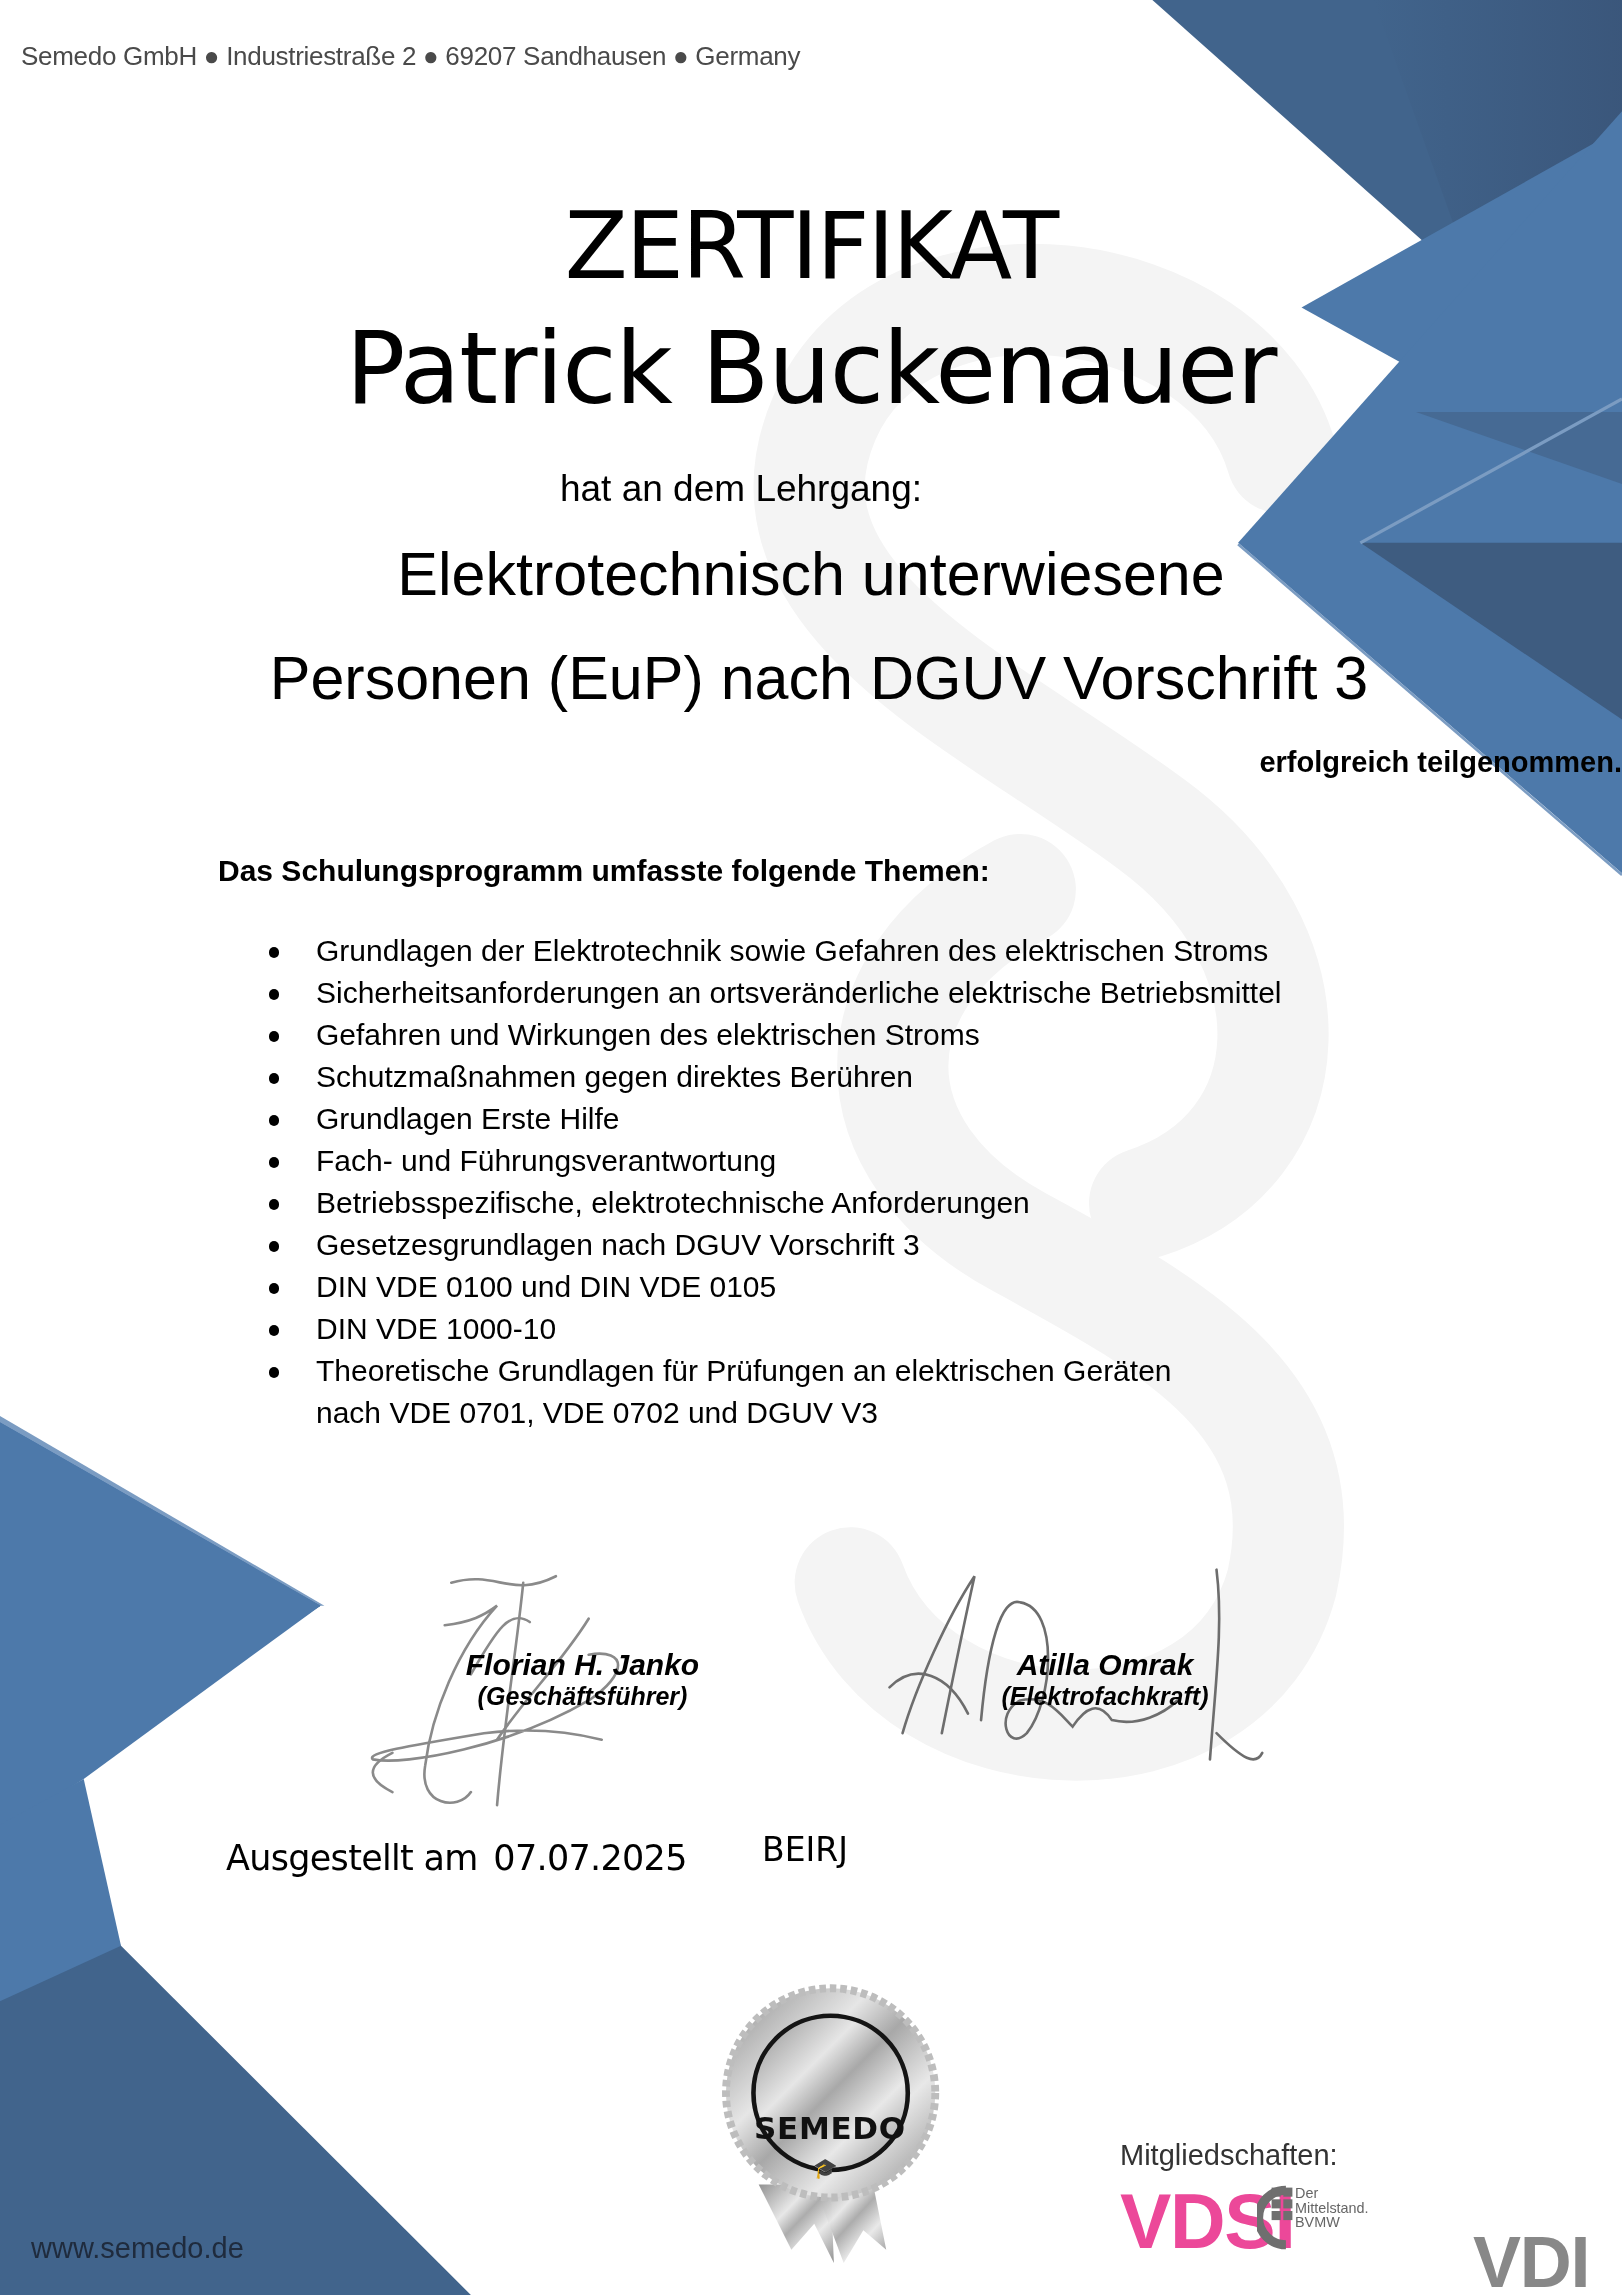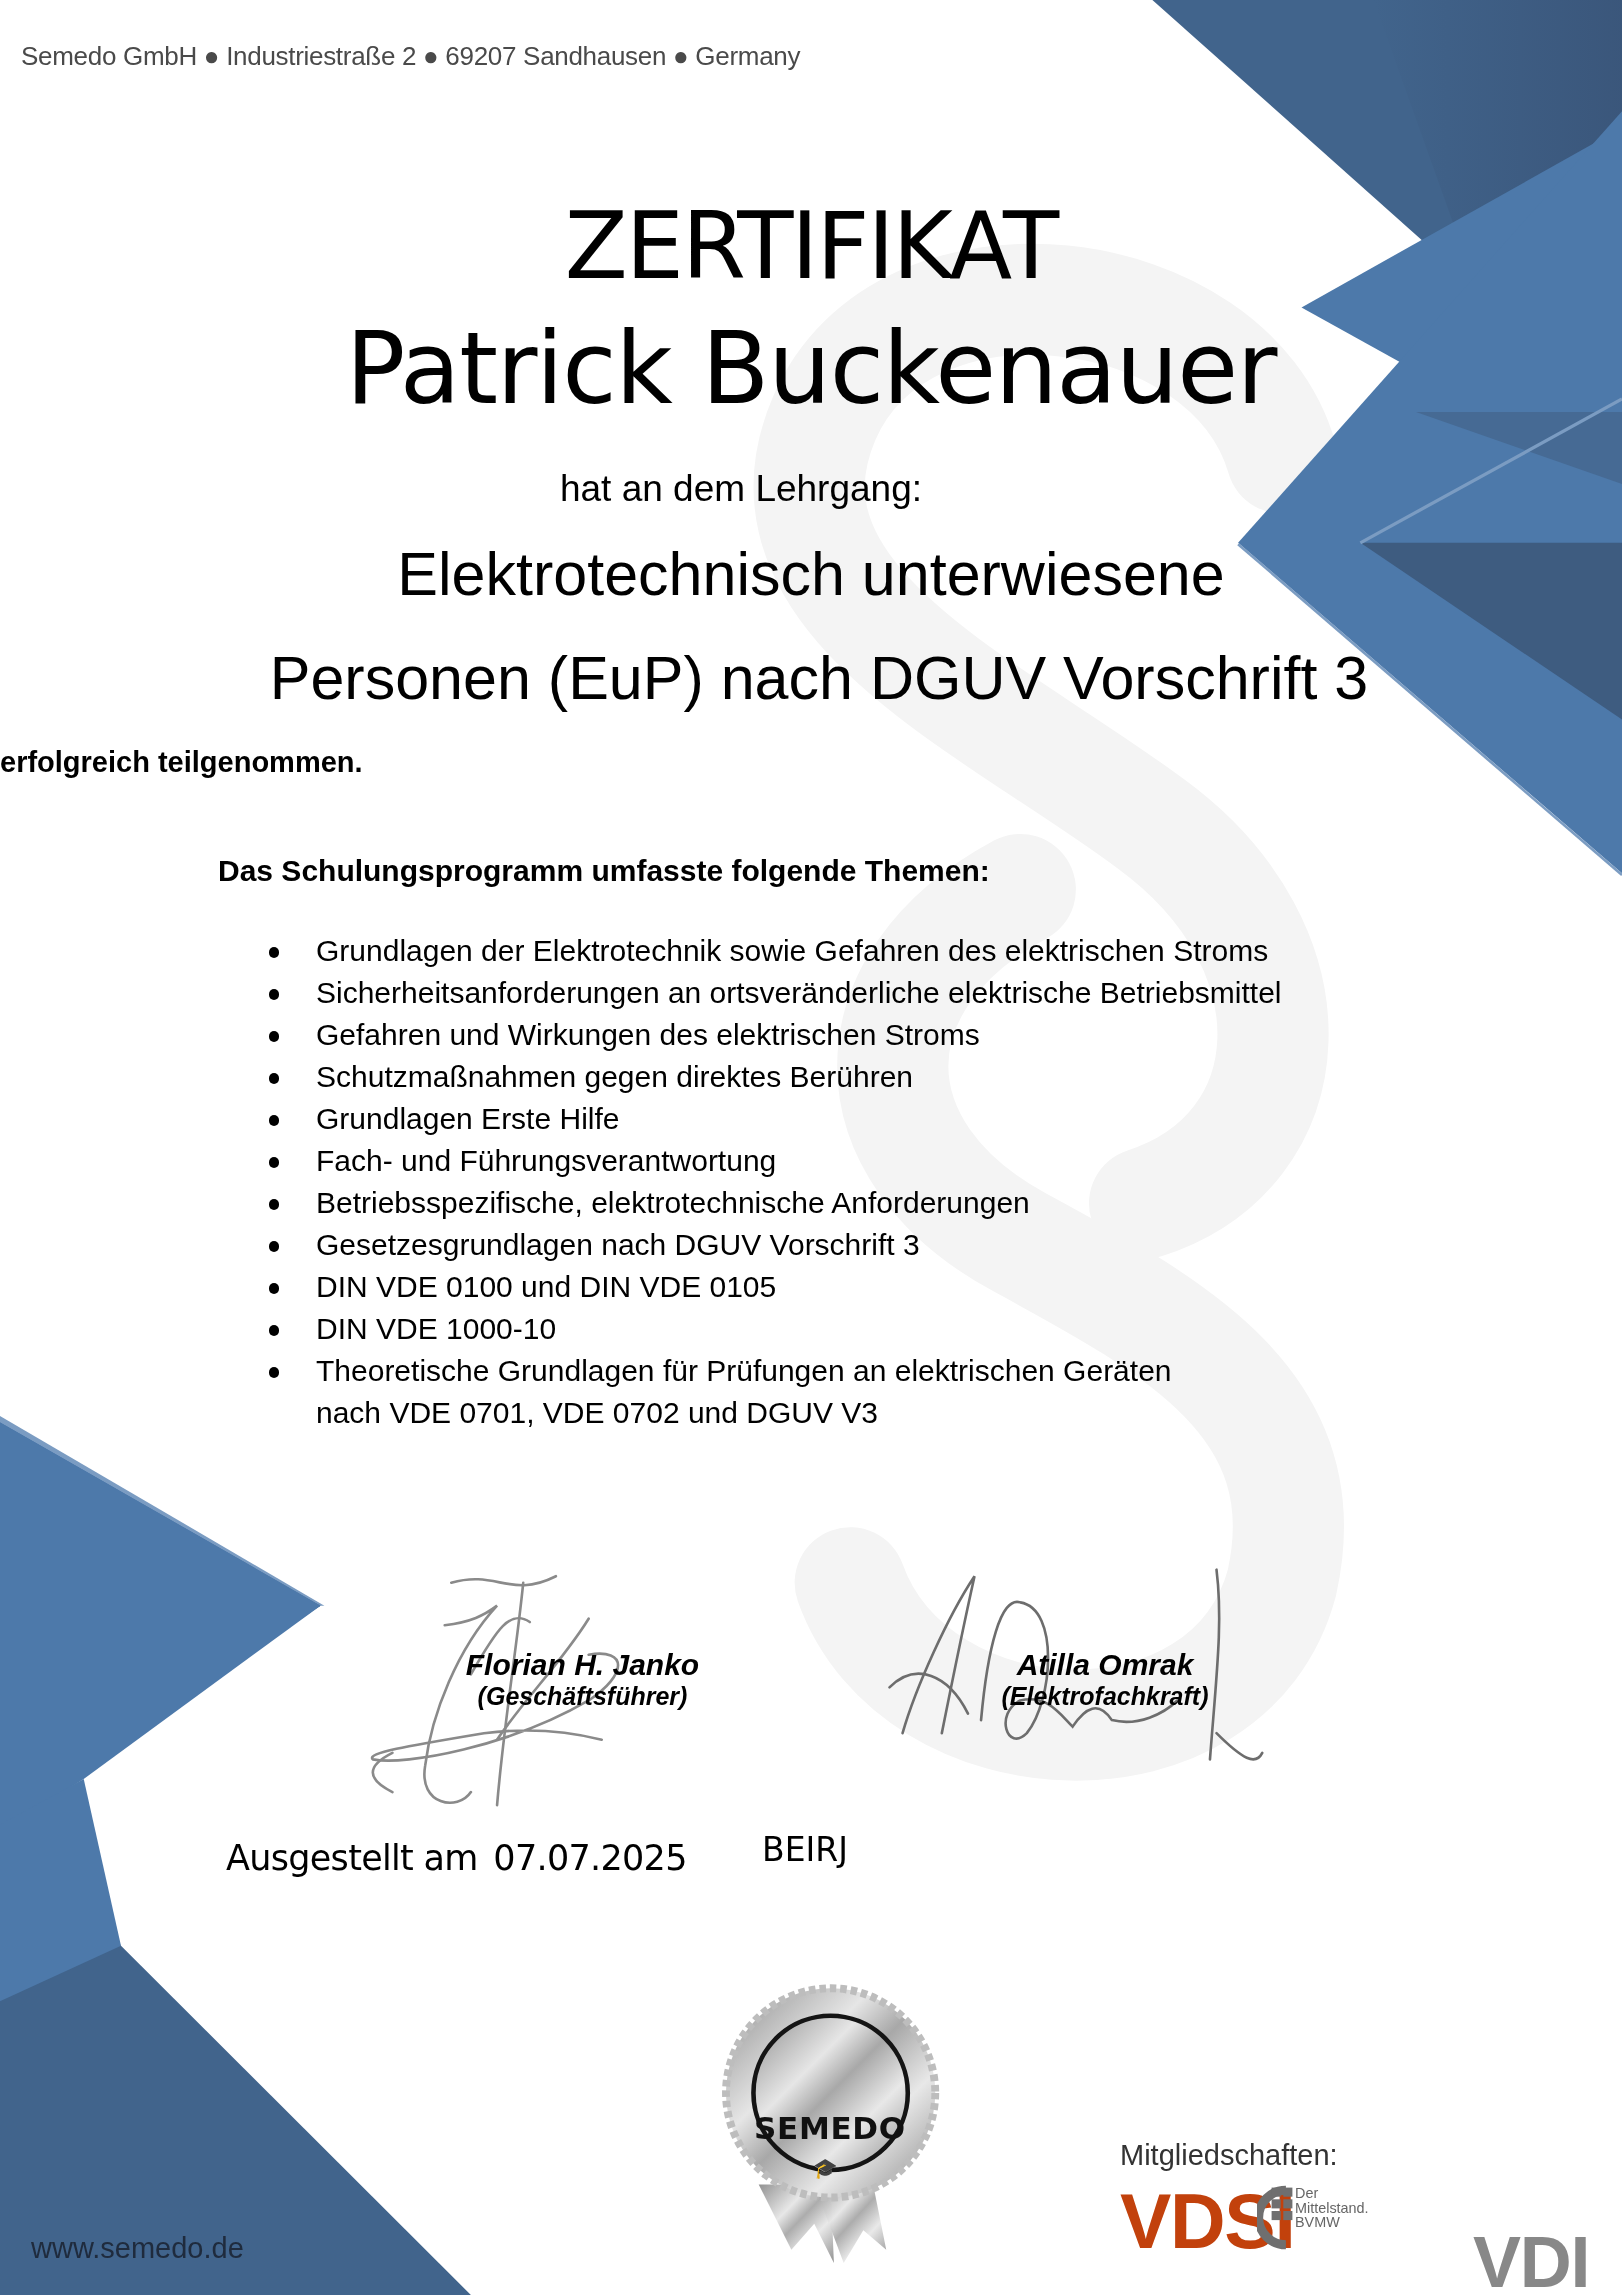--- a/index.html
+++ b/index.html
@@ -7,39 +7,39 @@
   .bg-svg { position: absolute; left: 0; top: 0; width: 1622px; height: 2295px; z-index: 0; }
   .layer { position: absolute; z-index: 2; }
   .address { left: 21px; top: 41px; font-size: 26px; color: #4a4a4a; white-space: nowrap; letter-spacing: -0.3px; }
   .title { left: 0; width: 1622px; top: 196px; text-align: center; font-family: "DejaVu Sans", sans-serif; font-size: 98px; line-height: 1; color: #000; }
   .title.cert { left: 0; width: 1622px; top: 201px; font-size: 92px; letter-spacing: -2px; }
   .title.name { left: 0; width: 1622px; top: 319px; font-size: 99px; letter-spacing: -1.3px; }
   .intro { left: 0; width: 1482px; top: 468px; text-align: center; font-size: 37px; }
   .course { left: 0; width: 1622px; text-align: center; font-size: 61px; line-height: 1; }
   .course.l1 { top: 544px; }
   .course.l2 { top: 648px; padding-left: 8px; }
-  .success { left: 0; width: 1622px; top: 746px; text-align: left; font-size: 29px; font-weight: bold; }
+  .success { left: 0; width: 1622px; top: 746px; text-align: right; font-size: 29px; font-weight: bold; }
   .program-heading { left: 218px; top: 854px; font-size: 30px; font-weight: bold; }
   .topics { left: 262px; top: 930px; font-size: 30px; list-style: none; margin: 0; padding: 0; }
   .topics li { position: relative; padding-left: 54px; line-height: 42px; white-space: nowrap; }
   .topics li .bullet { position: absolute; left: 6.5px; top: 17px; width: 10.5px; height: 10.5px; border-radius: 50%; background: #000; }
   .signer { text-align: center; font-weight: bold; font-style: italic; }
   .signer .nm { font-size: 30px; line-height: 35px; }
   .signer .rl { font-size: 25px; line-height: 29px; }
   .signer.left { left: 406px; top: 1647px; width: 353px; }
   .signer.right { left: 922px; top: 1647px; width: 366px; }
   .issued { left: 226px; top: 1838px; font-size: 35px; font-family: "DejaVu Sans", sans-serif; letter-spacing: -0.7px; white-space: nowrap; }
   .issued .date { margin-left: 15.7px; }
   .code { left: 762px; top: 1830px; font-size: 33px; font-family: "DejaVu Sans", sans-serif; }
   .website { left: 31px; top: 2232px; font-size: 29px; color: #1f2b3d; }
   .memberships { left: 1120px; top: 2139px; font-size: 29px; color: #333; }
   .seal { left: 720px; top: 2002px; width: 209px; height: 275px; }
   .seal-text { position: absolute; left: 34px; top: 108px; width: 144px; font-weight: 900; font-size: 31px; letter-spacing: 0.7px; font-family: "DejaVu Sans", sans-serif; color: #111; text-align: center; }
   .logos { left: 1120px; top: 2185px; width: 484px; height: 72px; }
-  .logo-vdsi { position: absolute; left: 0; top: 3.9px; font-size: 77px; font-weight: bold; color: #c2410c; font-family: "Liberation Sans", sans-serif; letter-spacing: -1.3px; line-height: 65px; }
+  .logo-vdsi { position: absolute; left: 0; top: 3.9px; font-size: 77px; font-weight: bold; color: #ec4899; font-family: "Liberation Sans", sans-serif; letter-spacing: -1.3px; line-height: 65px; }
   .logo-bvmw { position: absolute; left: 137px; top: 0; width: 170px; height: 65px; }
   .logo-bvmw .txt { position: absolute; left: 38px; top: 1.3px; font-size: 14.4px; line-height: 14.4px; color: #666; }
   .logo-vdi { position: absolute; left: 353px; top: 2.6px; font-size: 72px; font-weight: bold; color: #888; letter-spacing: -1.3px; line-height: 65px; margin-top: 42px; }
 </style>
 </head>
 <body>
 
 <svg class="bg-svg" viewBox="0 0 2480 3509" xmlns="http://www.w3.org/2000/svg">
   <defs>
     <linearGradient id="shTR" x1="0" y1="0" x2="1" y2="0">

